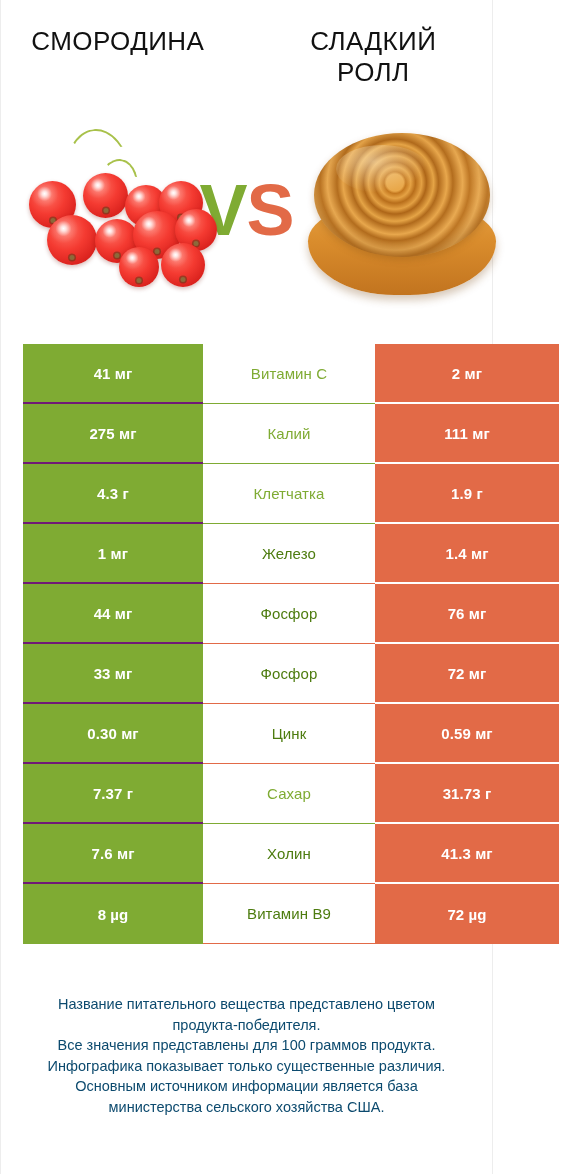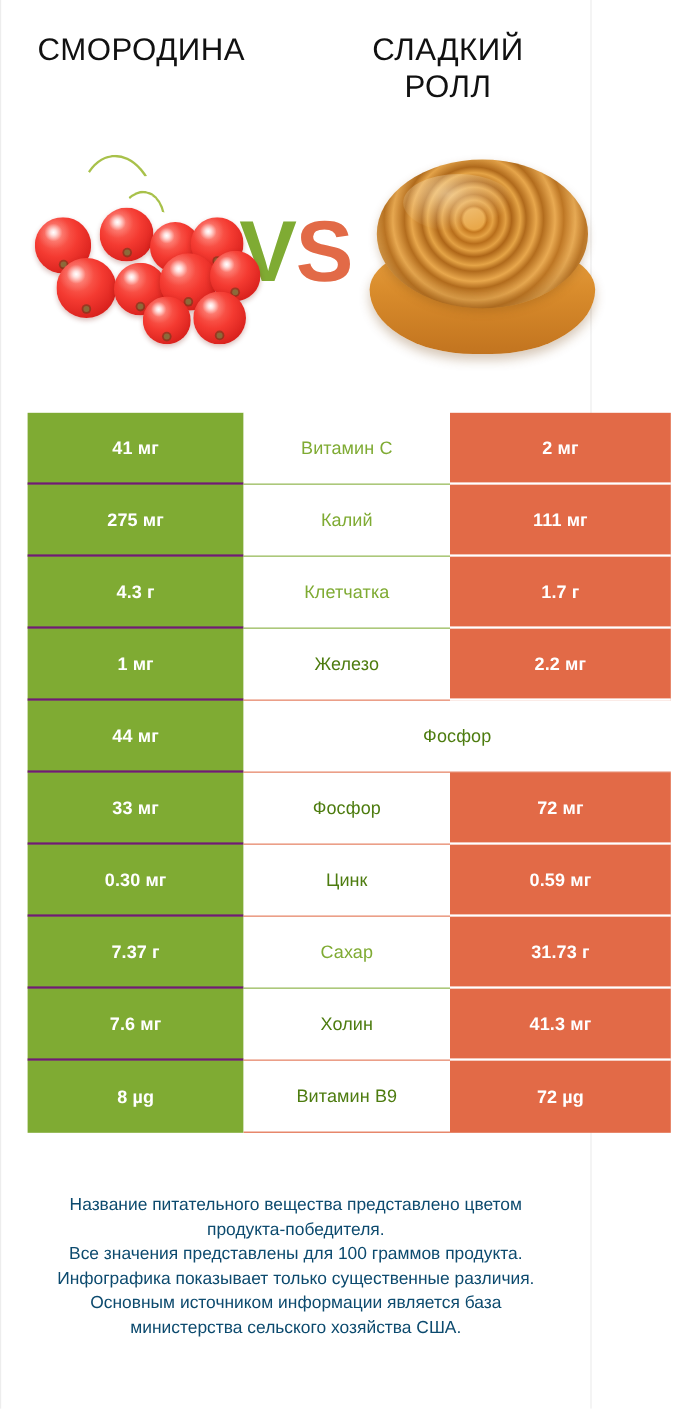--- a/index.html
+++ b/index.html
@@ -258,30 +258,31 @@
         <div class="cell right">2 мг</div>
       </div>
       <div class="row">
         <div class="cell left">275 мг</div>
         <div class="cell label win-left">Калий</div>
         <div class="cell right">111 мг</div>
       </div>
       <div class="row">
         <div class="cell left">4.3 г</div>
         <div class="cell label win-left">Клетчатка</div>
-        <div class="cell right">1.7 г</div>
+        <div class="cell right">1.9 г</div>
       </div>
       <div class="row">
         <div class="cell left">1 мг</div>
         <div class="cell label win-right">Железо</div>
-        <div class="cell right">2.2 мг</div>
+        <div class="cell right">1.4 мг</div>
       </div>
       <div class="row">
         <div class="cell left">44 мг</div>
         <div class="cell label win-right">Фосфор</div>
+        <div class="cell right">76 мг</div>
       </div>
       <div class="row">
         <div class="cell left">33 мг</div>
         <div class="cell label win-right">Фосфор</div>
         <div class="cell right">72 мг</div>
       </div>
       <div class="row">
         <div class="cell left">0.30 мг</div>
         <div class="cell label win-right">Цинк</div>
         <div class="cell right">0.59 мг</div>

